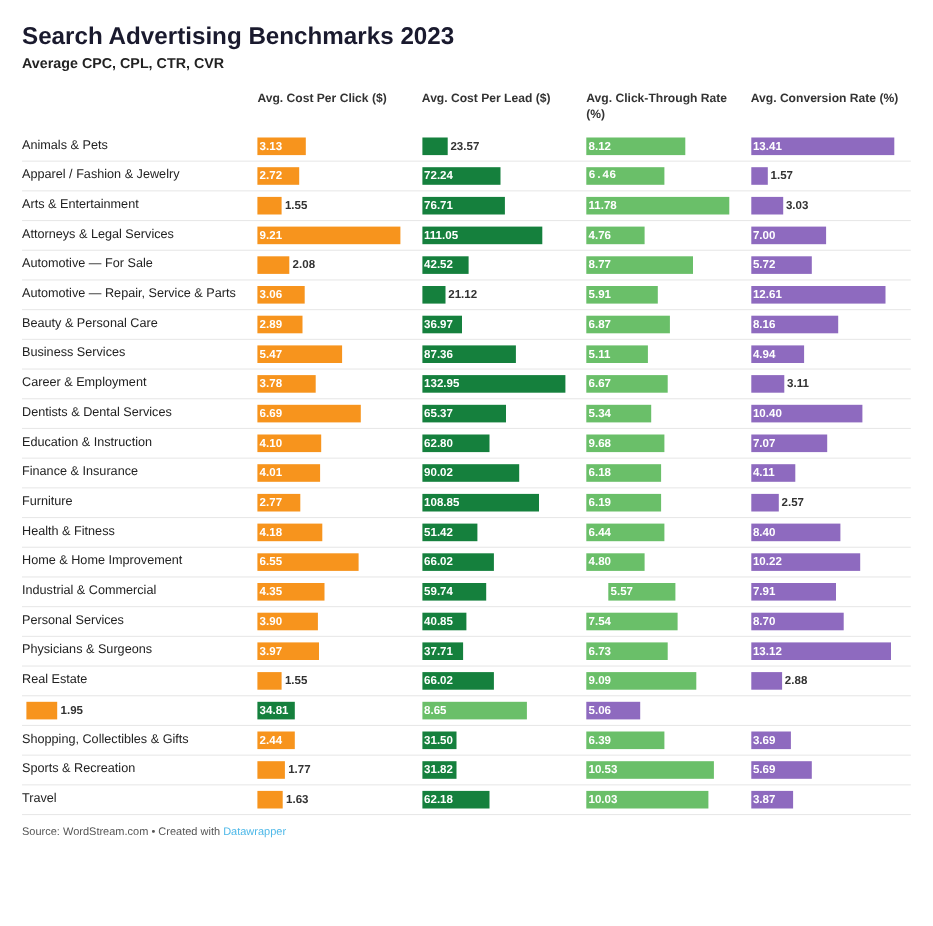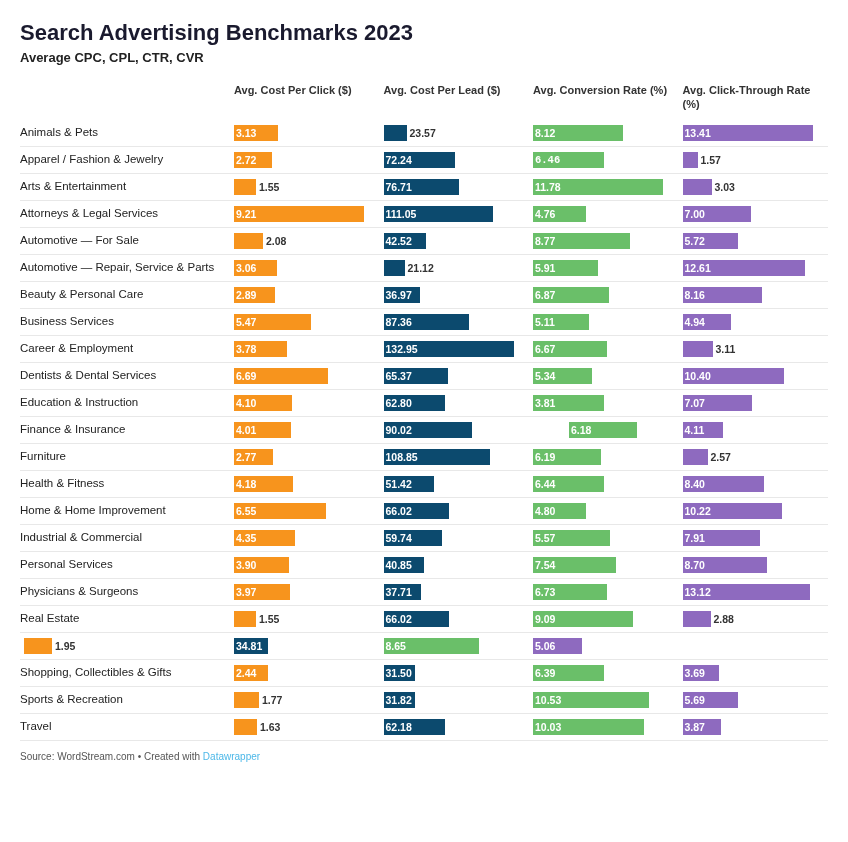--- a/index.html
+++ b/index.html
@@ -80,43 +80,43 @@
       left: 0;
     }
     .bar-label-outside {
       font-size: 10.5px;
       font-weight: bold;
       color: #333;
       white-space: nowrap;
       margin-left: 3px;
     }
     .orange { background-color: #f7941d; }
-    .blue { background-color: #0c4a6e; }
+    .blue { background-color: #15803d; }
     .green { background-color: #6abf69; }
     .purple { background-color: #8e6abf; }
     .footer {
       margin-top: 10px;
       font-size: 10px;
       color: #555;
     }
     .footer a { color: #4db8e8; text-decoration: none; }
   </style>
 </head>
 <body>
 
 <h1>Search Advertising Benchmarks 2023</h1>
 <div class="subtitle">Average CPC, CPL, CTR, CVR</div>
 
 <div class="chart-container">
   <div class="header-row">
     <div class="header-cell"></div>
     <div class="header-cell">Avg. Cost Per Click ($)</div>
     <div class="header-cell">Avg. Cost Per Lead ($)</div>
+    <div class="header-cell">Avg. Click-Through Rate (%)</div>
     <div class="header-cell">Avg. Conversion Rate (%)</div>
-    <div class="header-cell">Avg. Click-Through Rate (%)</div>
   </div>
   <div id="table-body">
       <div class="data-row">
         <div class="category-label">Animals &amp; Pets</div>
         <div class="bar-cell">
           <div class="bar-wrapper" style="width: 140px;">
             <div class="bar orange" style="width: 44px; position: relative;">
               <span class="bar-label" style="left: 2px; color: rgb(255, 255, 255); font-weight: bold; font-size: 10.5px; position: absolute; white-space: nowrap;">3.13</span>
             </div>
           </div>
@@ -388,21 +388,21 @@
         <div class="category-label">Dentists &amp; Dental Services</div>
         <div class="bar-cell">
           <div class="bar-wrapper" style="width: 140px;">
             <div class="bar orange" style="width: 94px; position: relative;">
               <span class="bar-label" style="left: 2px; color: rgb(255, 255, 255); font-weight: bold; font-size: 10.5px; position: absolute; white-space: nowrap;">6.69</span>
             </div>
           </div>
         </div>
         <div class="bar-cell">
           <div class="bar-wrapper" style="width: 140px;">
-            <div class="bar blue" style="width: 64px; position: relative;">
+            <div class="bar blue" style="width: 76px; position: relative;">
               <span class="bar-label" style="left: 2px; color: rgb(255, 255, 255); font-weight: bold; font-size: 10.5px; position: absolute; white-space: nowrap;">65.37</span>
             </div>
           </div>
         </div>
         <div class="bar-cell">
           <div class="bar-wrapper" style="width: 140px;">
             <div class="bar green" style="width: 59px; position: relative;">
               <span class="bar-label" style="left: 2px; color: rgb(255, 255, 255); font-weight: bold; font-size: 10.5px; position: absolute; white-space: nowrap;">5.34</span>
             </div>
           </div>
@@ -427,21 +427,21 @@
         <div class="bar-cell">
           <div class="bar-wrapper" style="width: 140px;">
             <div class="bar blue" style="width: 61px; position: relative;">
               <span class="bar-label" style="left: 2px; color: rgb(255, 255, 255); font-weight: bold; font-size: 10.5px; position: absolute; white-space: nowrap;">62.80</span>
             </div>
           </div>
         </div>
         <div class="bar-cell">
           <div class="bar-wrapper" style="width: 140px;">
             <div class="bar green" style="width: 71px; position: relative;">
-              <span class="bar-label" style="left: 2px; color: rgb(255, 255, 255); font-weight: bold; font-size: 10.5px; position: absolute; white-space: nowrap;">3.81</span>
+              <span class="bar-label" style="left: 2px; color: rgb(255, 255, 255); font-weight: bold; font-size: 10.5px; position: absolute; white-space: nowrap;">9.68</span>
             </div>
           </div>
         </div>
         <div class="bar-cell">
           <div class="bar-wrapper" style="width: 140px;">
             <div class="bar purple" style="width: 69px; position: relative;">
               <span class="bar-label" style="left: 2px; color: rgb(255, 255, 255); font-weight: bold; font-size: 10.5px; position: absolute; white-space: nowrap;">7.07</span>
             </div>
           </div>
         </div>
@@ -456,21 +456,21 @@
           </div>
         </div>
         <div class="bar-cell">
           <div class="bar-wrapper" style="width: 140px;">
             <div class="bar blue" style="width: 88px; position: relative;">
               <span class="bar-label" style="left: 2px; color: rgb(255, 255, 255); font-weight: bold; font-size: 10.5px; position: absolute; white-space: nowrap;">90.02</span>
             </div>
           </div>
         </div>
         <div class="bar-cell">
-          <div class="bar-wrapper" style="width: 140px; justify-content: center;">
+          <div class="bar-wrapper" style="width: 140px;">
             <div class="bar green" style="width: 68px; position: relative;">
               <span class="bar-label" style="left: 2px; color: rgb(255, 255, 255); font-weight: bold; font-size: 10.5px; position: absolute; white-space: nowrap;">6.18</span>
             </div>
           </div>
         </div>
         <div class="bar-cell">
           <div class="bar-wrapper" style="width: 140px;">
             <div class="bar purple" style="width: 40px; position: relative;">
               <span class="bar-label" style="left: 2px; color: rgb(255, 255, 255); font-weight: bold; font-size: 10.5px; position: absolute; white-space: nowrap;">4.11</span>
             </div>
@@ -580,21 +580,21 @@
         </div>
         <div class="bar-cell">
           <div class="bar-wrapper" style="width: 140px;">
             <div class="bar blue" style="width: 58px; position: relative;">
               <span class="bar-label" style="left: 2px; color: rgb(255, 255, 255); font-weight: bold; font-size: 10.5px; position: absolute; white-space: nowrap;">59.74</span>
             </div>
           </div>
         </div>
         <div class="bar-cell">
           <div class="bar-wrapper" style="width: 140px;">
-            <div class="bar green" style="width: 77px; position: relative;">
+            <div class="bar green" style="width: 61px; position: relative; margin-left: 20px;">
               <span class="bar-label" style="left: 2px; color: rgb(255, 255, 255); font-weight: bold; font-size: 10.5px; position: absolute; white-space: nowrap;">5.57</span>
             </div>
           </div>
         </div>
         <div class="bar-cell">
           <div class="bar-wrapper" style="width: 140px;">
             <div class="bar purple" style="width: 77px; position: relative;">
               <span class="bar-label" style="left: 2px; color: rgb(255, 255, 255); font-weight: bold; font-size: 10.5px; position: absolute; white-space: nowrap;">7.91</span>
             </div>
           </div>

